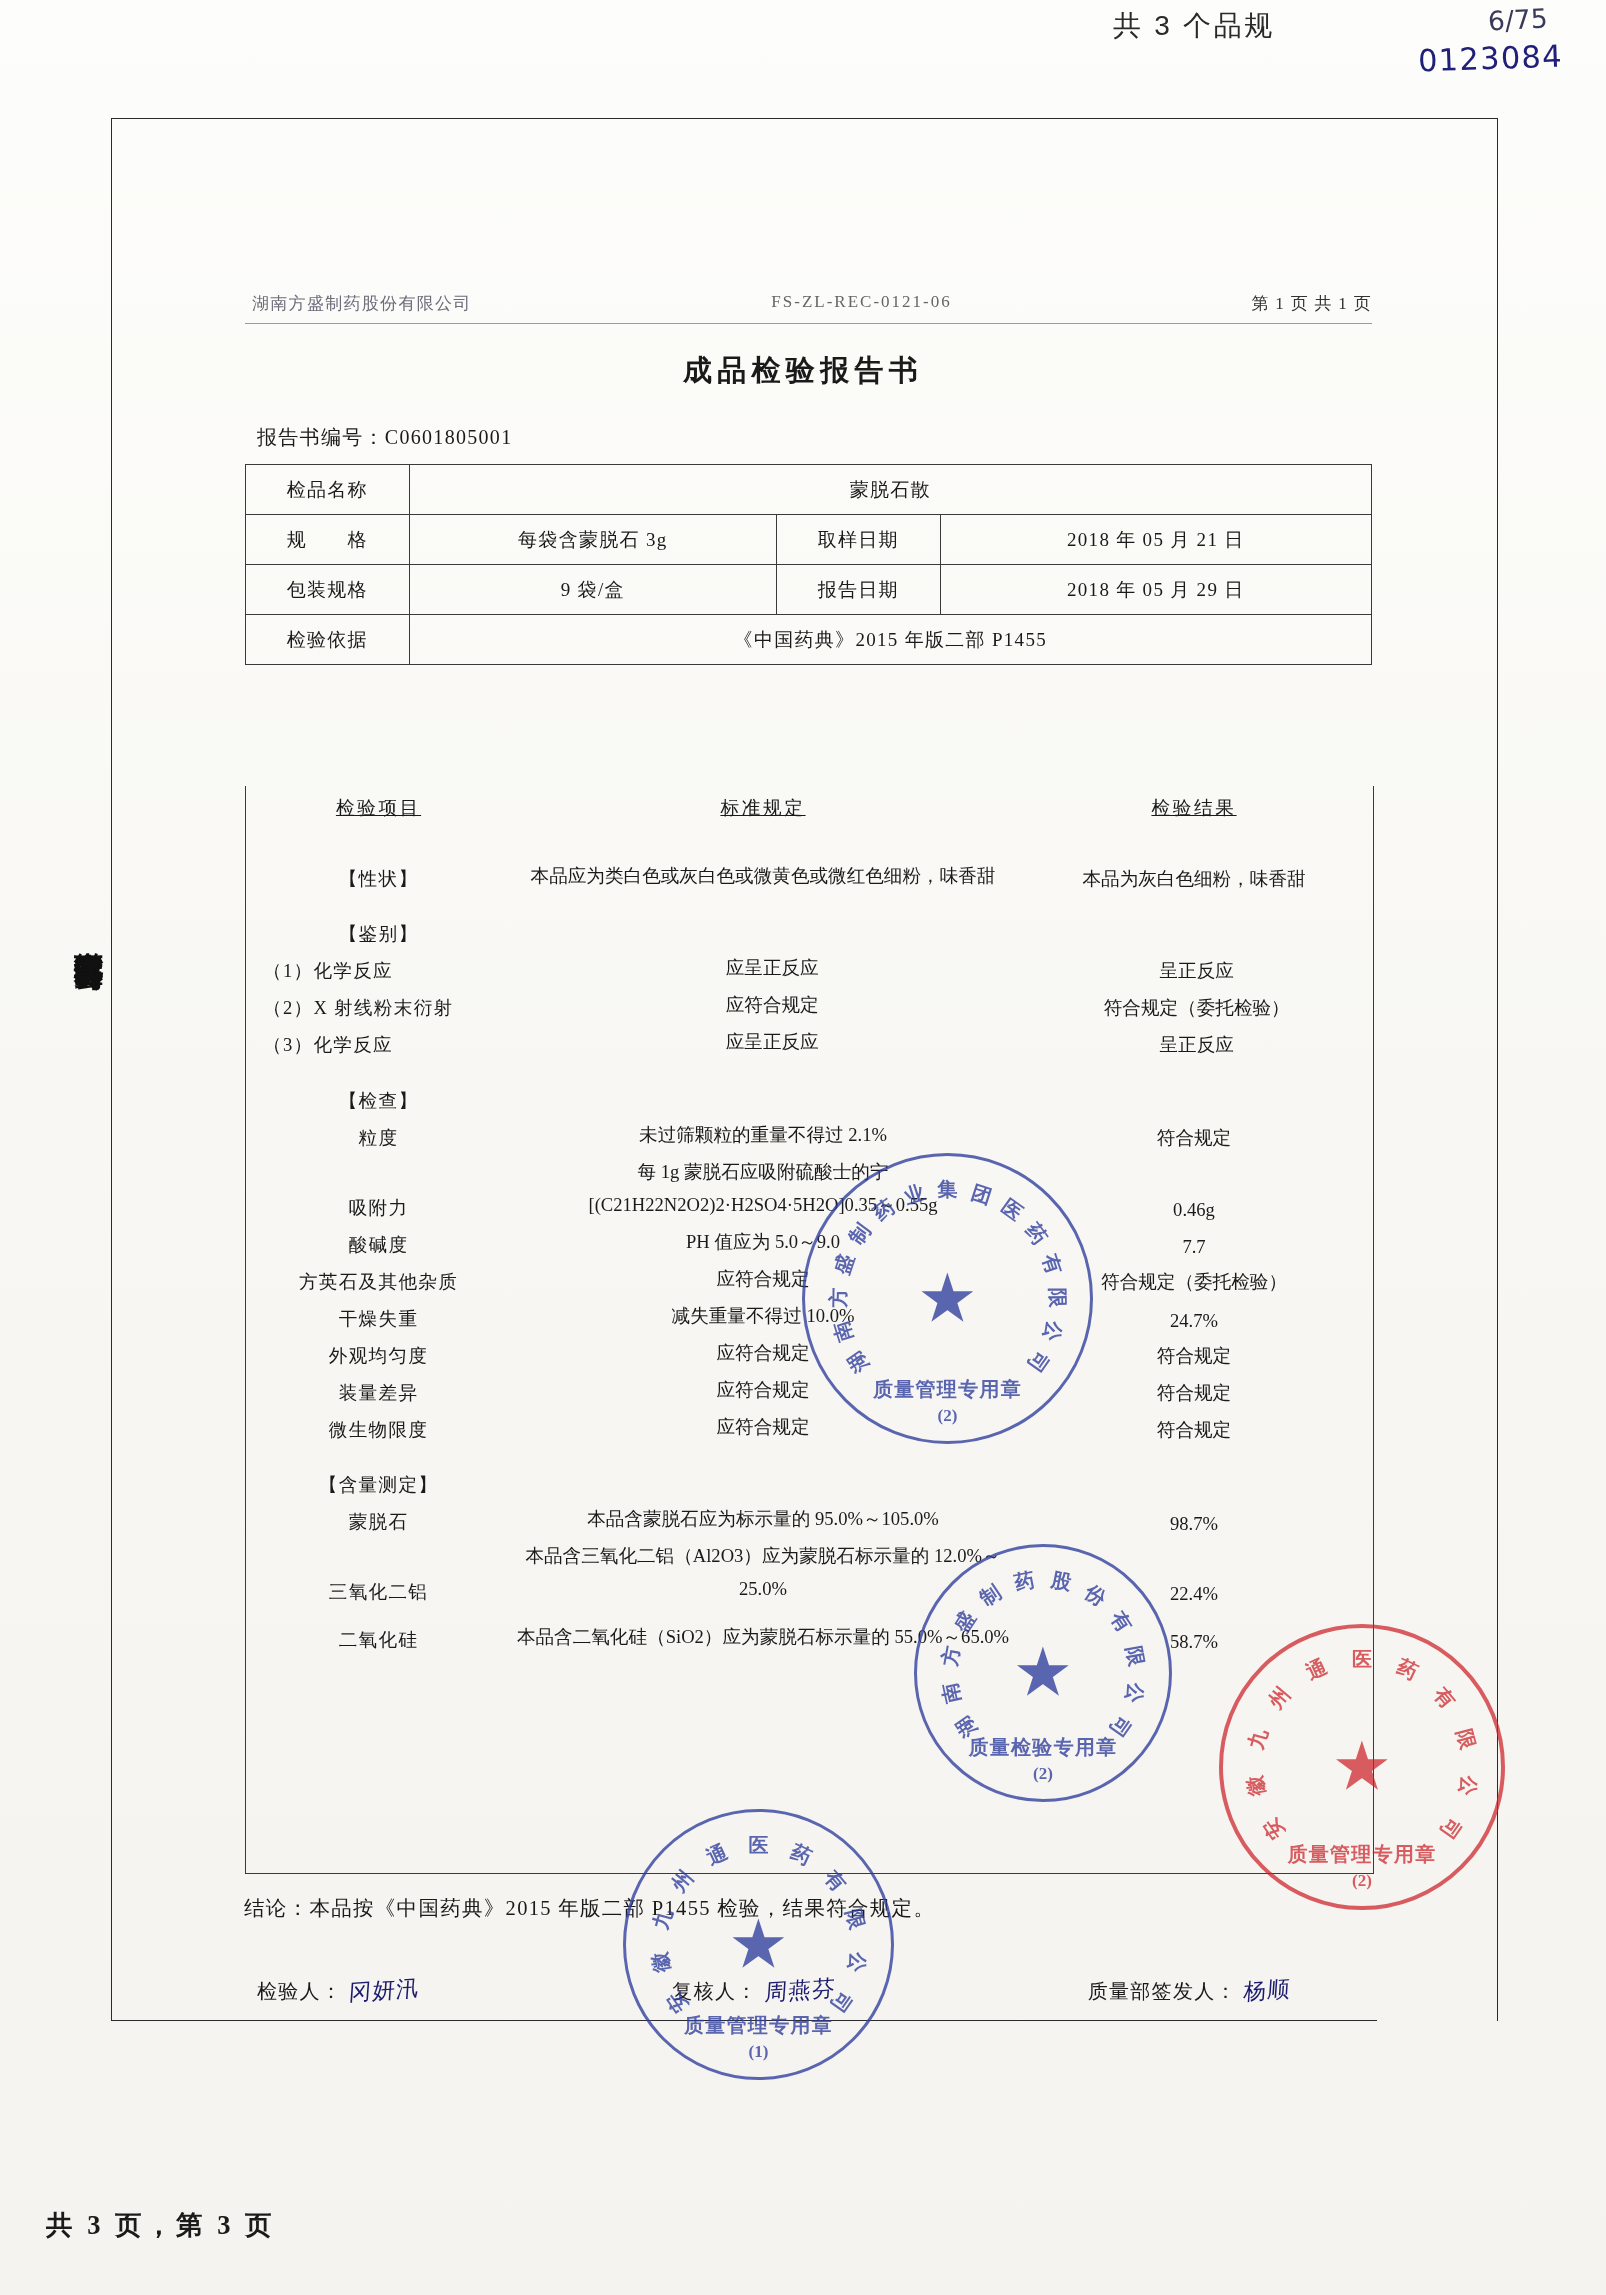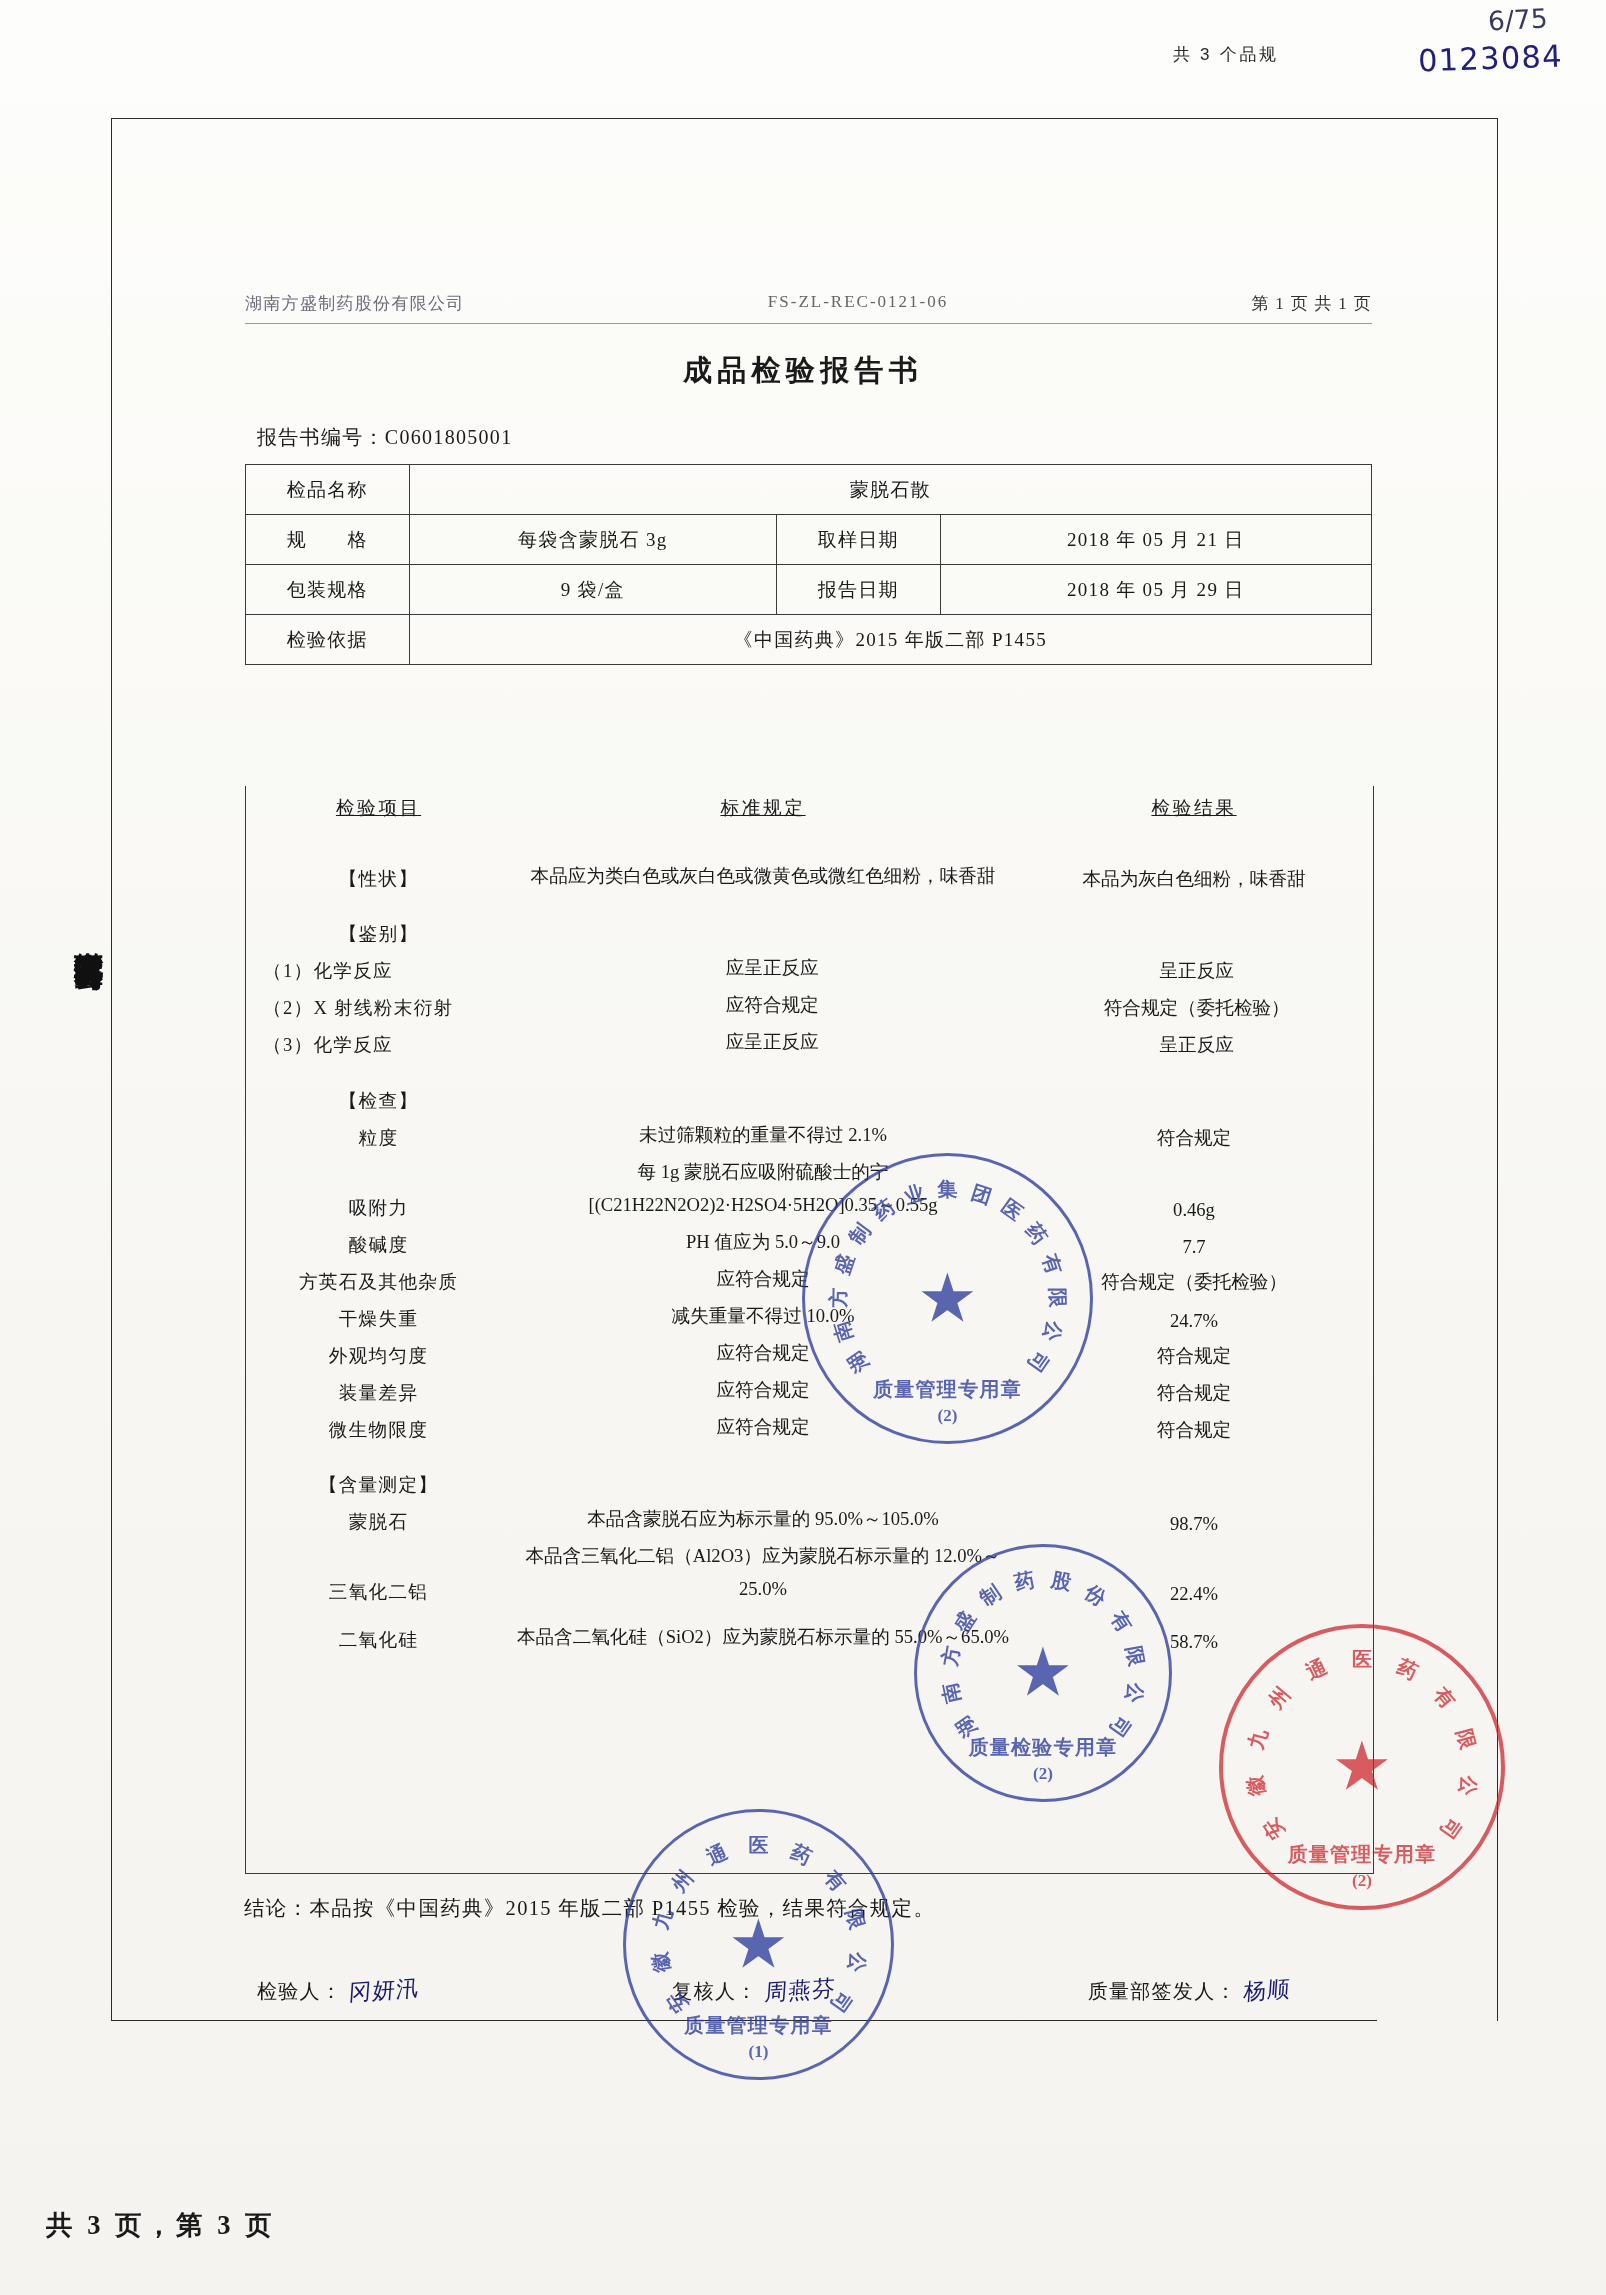--- a/index.html
+++ b/index.html
@@ -17,26 +17,25 @@
   }
   .page {
     position: absolute;
     inset: 0;
     background: linear-gradient(180deg,#fdfdfb 0%, #f7f6f2 60%, #f4f3ef 100%);
   }
   
   .top-note {
     position: absolute;
     top: 6.6px;
-    left: 1173px;
-    font-size: 17px;
+    left: 1113px;
+    font-size: 28px;
     letter-spacing: 2.7px;
     color: #2a2a2a;
     font-family: "Liberation Sans", sans-serif;
-    margin-top: 36px;
   }
   .top-note-right {
     position: absolute;
     top: 4px;
     left: 1488px;
     font-size: 26.5px;
     color: #3a3a5a;
     font-family: "DejaVu Sans", sans-serif;
     transform: rotate(-3deg);
   }
@@ -92,21 +91,21 @@
     left: 245px;
     width: 1127px;
     display: flex;
     justify-content: space-between;
     font-size: 17px;
     color: #555;
     letter-spacing: 1.3px;
     border-bottom: 0.7px solid #9a9a9a;
     padding-bottom: 8px;
   }
-  .hdr .company { color: #6c6c7a; }
+  .hdr .company { color: #6c6c7a; margin-left: 7px; }
   .hdr .code { color: #666; letter-spacing: 2px; }
   .hdr .pages { color: #333; }
   .doc-title {
     position: absolute;
     top: 351px;
     left: 0;
     width: 1606px;
     text-align: center;
     font-size: 29px;
     letter-spacing: 5.3px;

